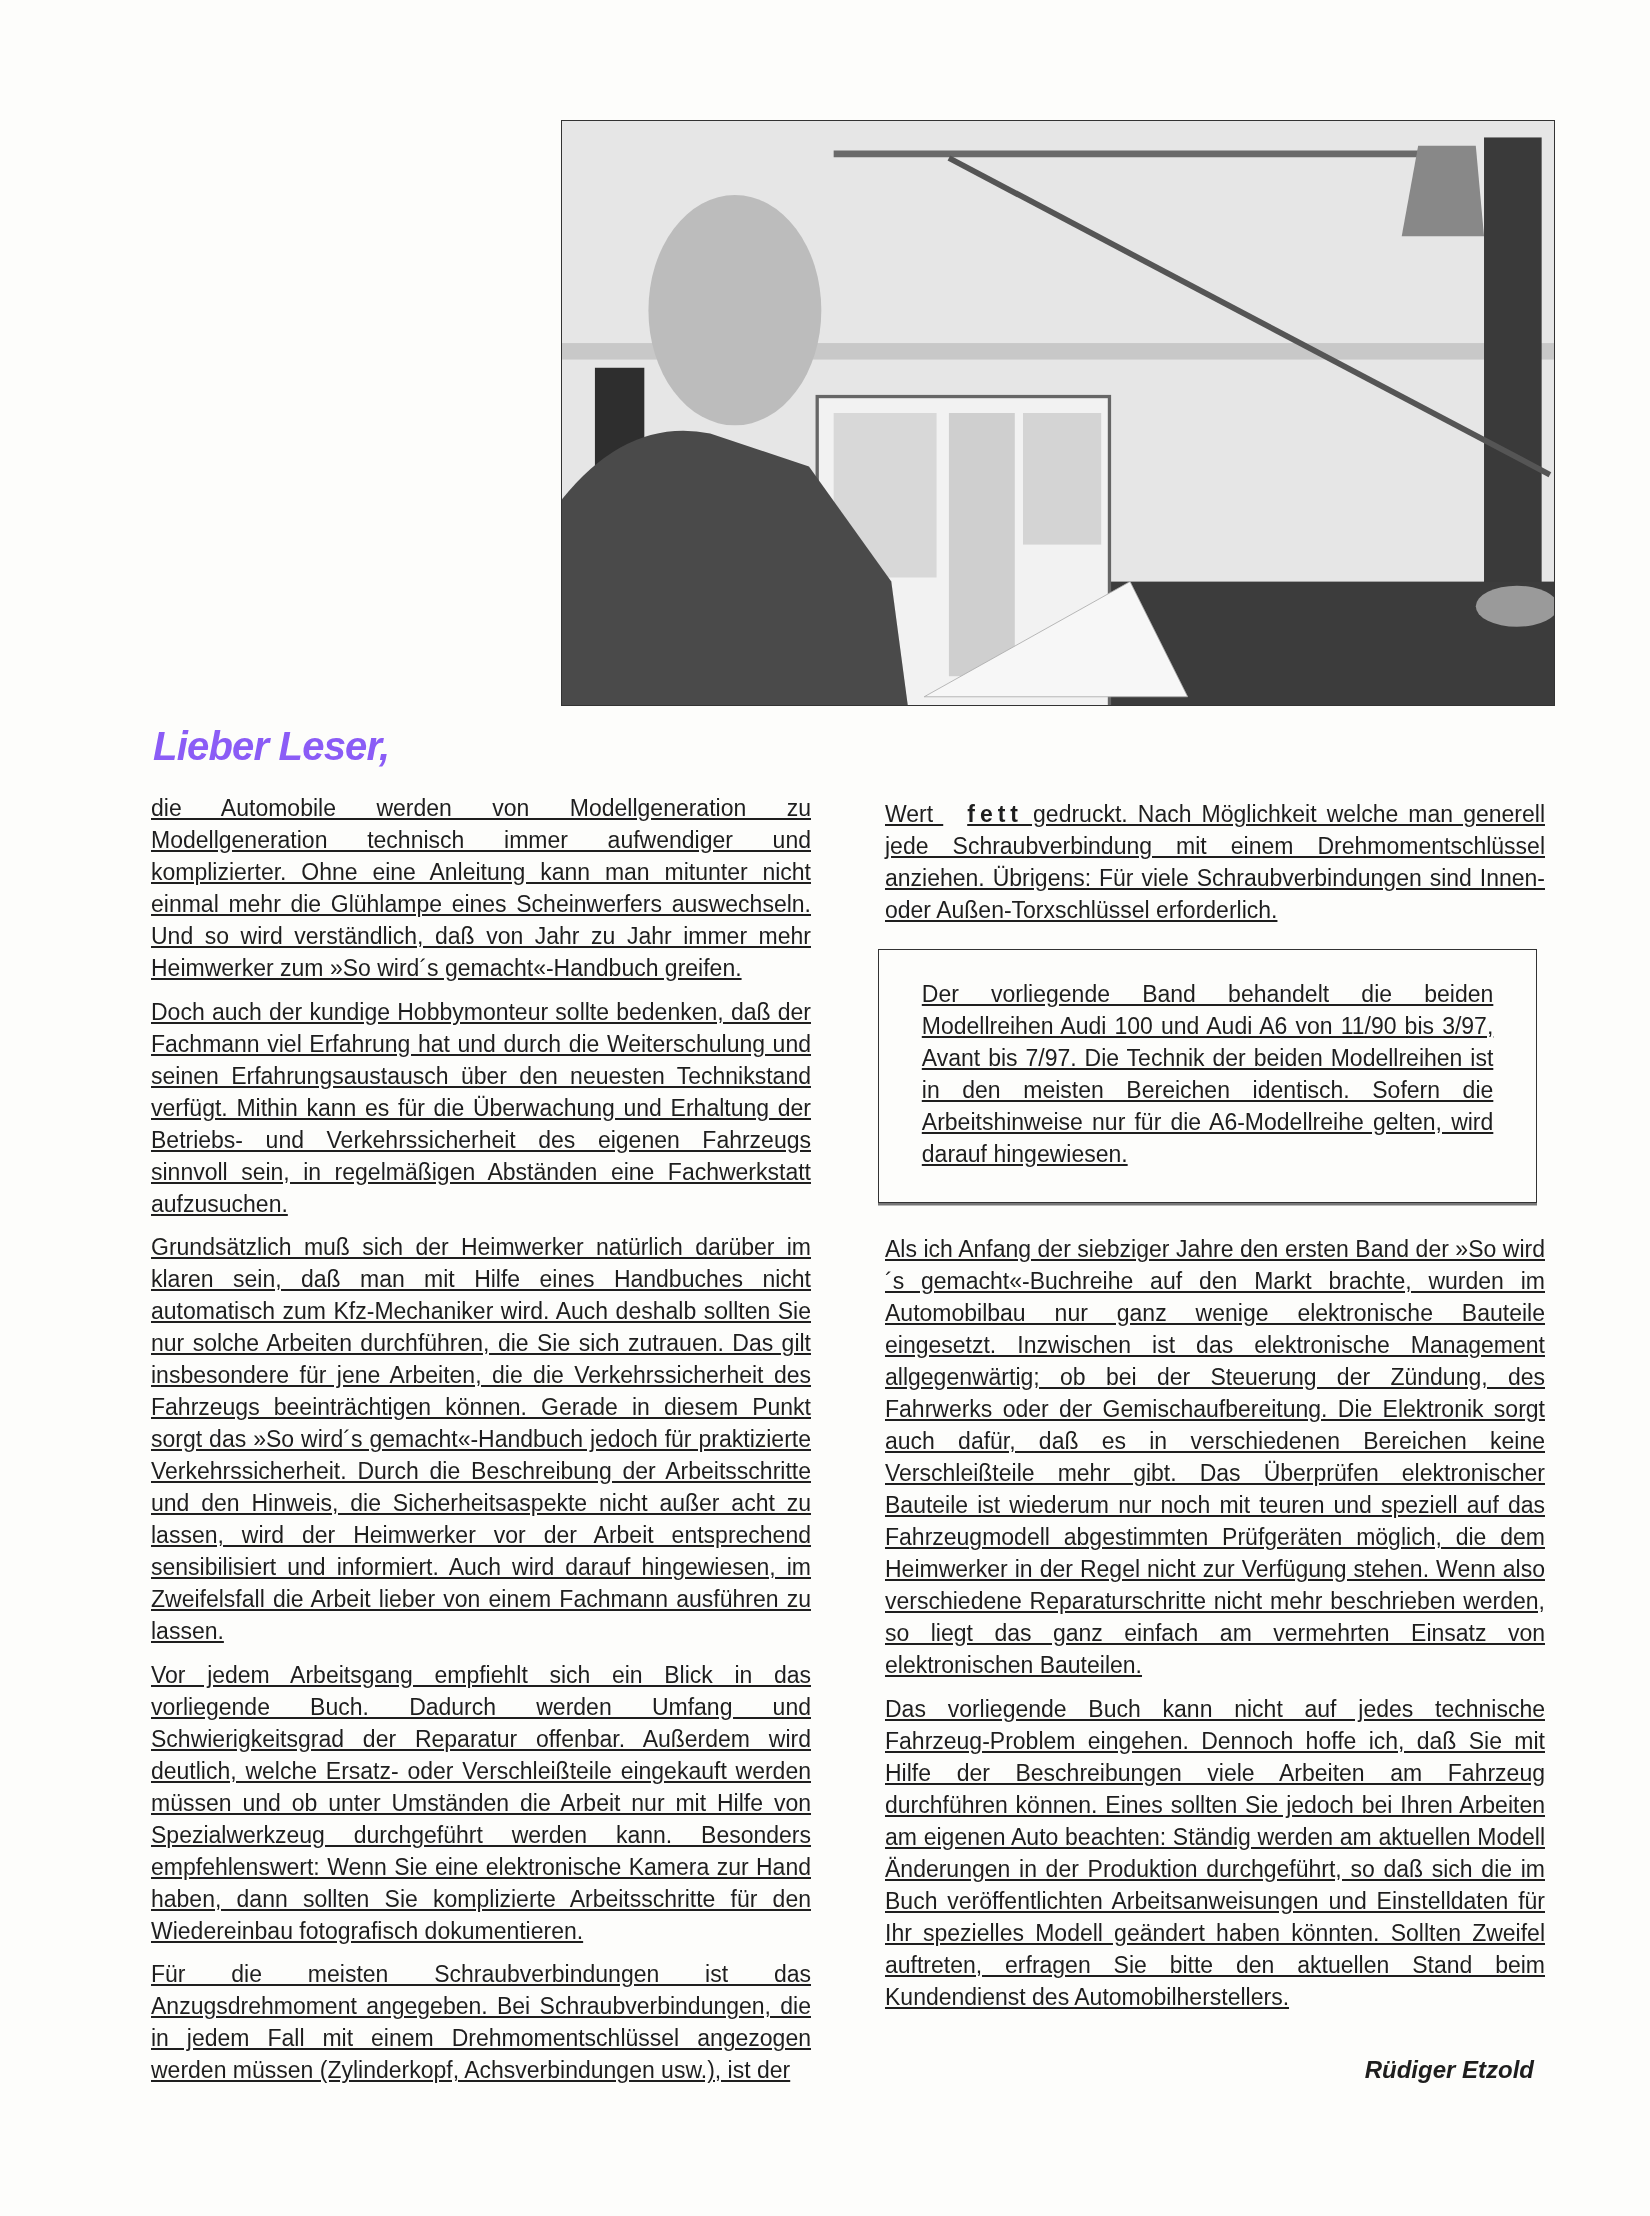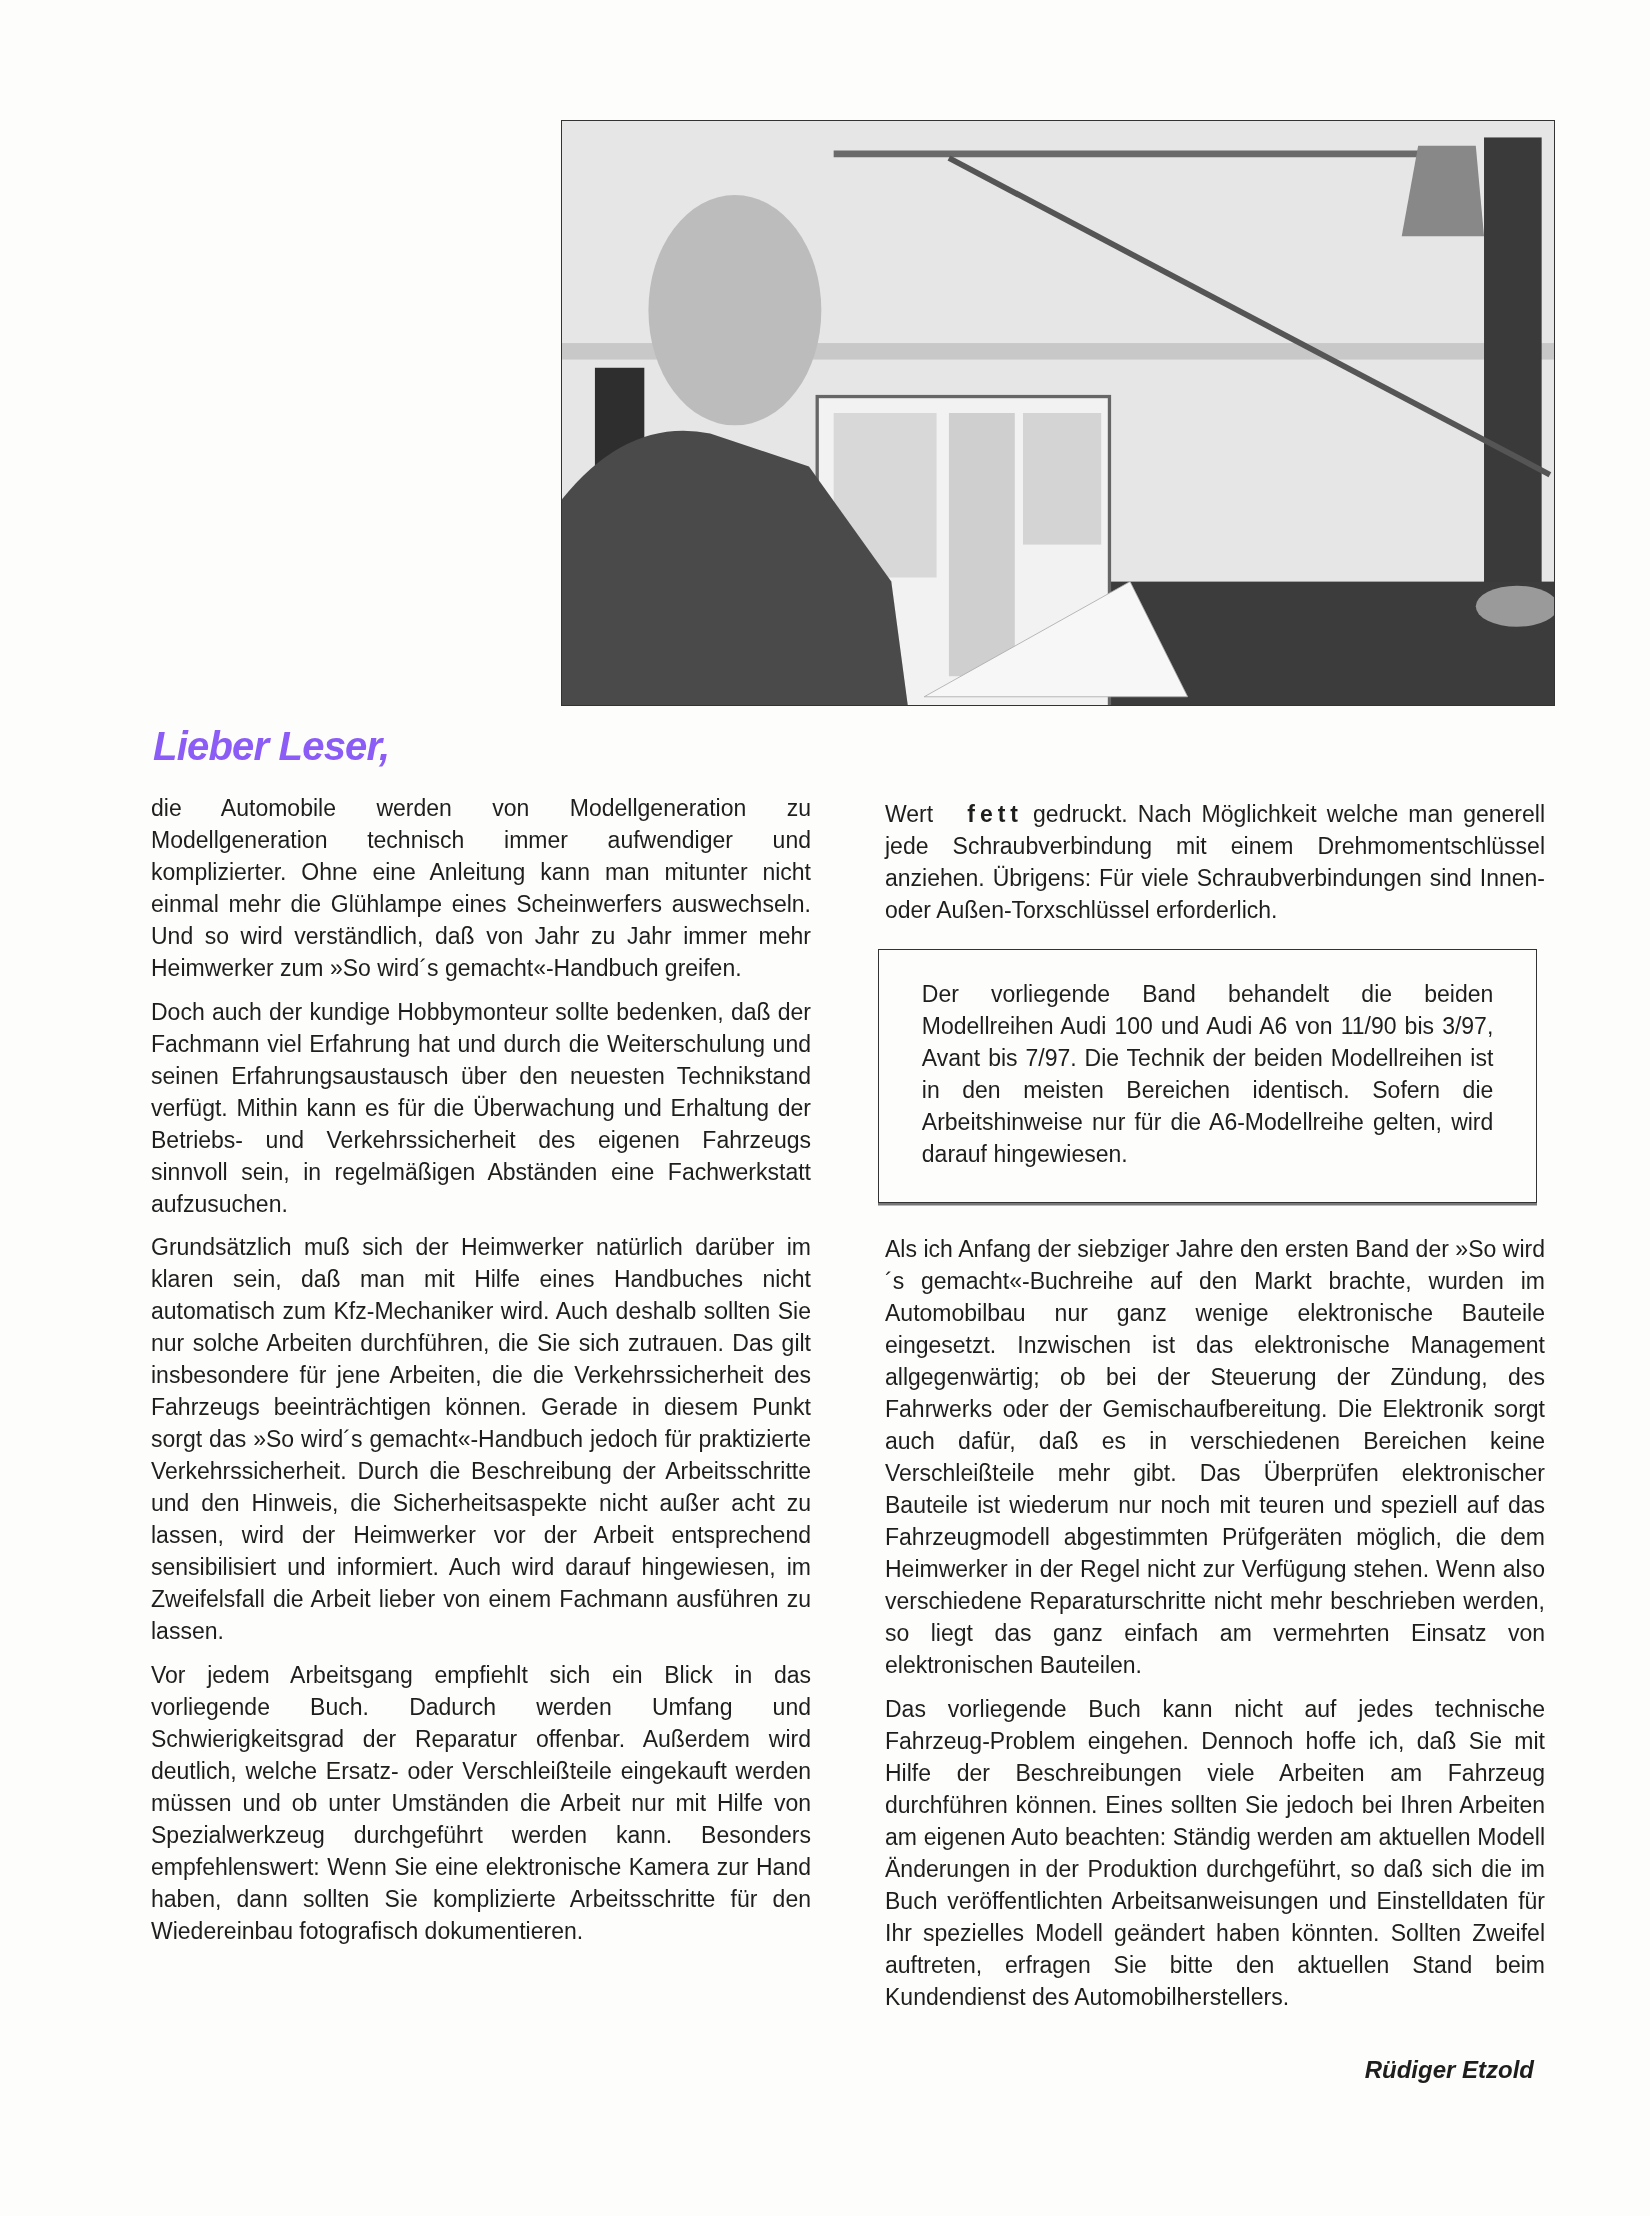--- a/index.html
+++ b/index.html
@@ -17,20 +17,21 @@
     }
     .photo svg { width: 100%; height: 100%; display: block; }
     .heading {
       position: absolute; left: 153px; top: 724px;
       font-size: 40px; font-weight: bold; font-style: italic; letter-spacing: -0.8px;
       color: #8b5cf6;
     }
     .col {
       position: absolute; font-size: 23px; line-height: 32px; text-align: justify;
       hyphens: manual;
+      text-decoration: underline;
     }
     .col p { margin: 0 0 11.6px 0; }
     .col-left { left: 151px; top: 792px; width: 660px; }
     .col-right { left: 885px; top: 798px; width: 660px; }
     .box {
       border: 1.7px solid #333; padding: 11.6px 26.4px 16.5px 26.4px; margin: 23px 8.3px 30px -6.6px;
       box-shadow: 0 2.5px 0 #777;
     }
     .box p { margin: 16px; }
     .bold-spaced { font-weight: bold; letter-spacing: 5px; margin-left: 24px; }
@@ -65,20 +66,21 @@
   </svg>
 </div>
 
 <div class="heading">Lieber Leser,</div>
 
 <div class="col col-left">
   <p>die Automobile werden von Modellgeneration zu Modellgeneration technisch immer aufwendiger und komplizierter. Ohne eine Anleitung kann man mitunter nicht einmal mehr die Glühlampe eines Scheinwerfers auswechseln. Und so wird verständlich, daß von Jahr zu Jahr immer mehr Heimwerker zum »So wird´s gemacht«-Handbuch greifen.</p>
   <p>Doch auch der kundige Hobbymonteur sollte bedenken, daß der Fachmann viel Erfahrung hat und durch die Weiterschulung und seinen Erfahrungsaustausch über den neuesten Technikstand verfügt. Mithin kann es für die Überwachung und Erhaltung der Betriebs- und Verkehrssicherheit des eigenen Fahrzeugs sinnvoll sein, in regelmäßigen Abständen eine Fachwerkstatt aufzusuchen.</p>
   <p>Grundsätzlich muß sich der Heimwerker natürlich darüber im klaren sein, daß man mit Hilfe eines Handbuches nicht automatisch zum Kfz-Mechaniker wird. Auch deshalb sollten Sie nur solche Arbeiten durchführen, die Sie sich zutrauen. Das gilt insbesondere für jene Arbeiten, die die Verkehrssicherheit des Fahrzeugs beeinträchtigen können. Gerade in diesem Punkt sorgt das »So wird´s gemacht«-Handbuch jedoch für praktizierte Verkehrssicherheit. Durch die Beschreibung der Arbeitsschritte und den Hinweis, die Sicherheitsaspekte nicht außer acht zu lassen, wird der Heimwerker vor der Arbeit entsprechend sensibilisiert und informiert. Auch wird darauf hingewiesen, im Zweifelsfall die Arbeit lieber von einem Fachmann ausführen zu lassen.</p>
   <p>Vor jedem Arbeitsgang empfiehlt sich ein Blick in das vorliegende Buch. Dadurch werden Umfang und Schwierigkeitsgrad der Reparatur offenbar. Außerdem wird deutlich, welche Ersatz- oder Verschleißteile eingekauft werden müssen und ob unter Umständen die Arbeit nur mit Hilfe von Spezialwerkzeug durchgeführt werden kann. Besonders empfehlenswert: Wenn Sie eine elektronische Kamera zur Hand haben, dann sollten Sie komplizierte Arbeitsschritte für den Wiedereinbau fotografisch dokumentieren.</p>
+  <p>Für die meisten Schraubverbindungen ist das Anzugsdrehmoment angegeben. Bei Schraubverbindungen, die in jedem Fall mit einem Drehmomentschlüssel angezogen werden müssen (Zylinderkopf, Achsverbindungen usw.), ist der</p>
 </div>
 
 <div class="col col-right">
   <p><span>Wert </span><span class="bold-spaced">fett</span><span> gedruckt. Nach Möglichkeit welche man generell jede Schraubverbindung mit einem Drehmomentschlüssel anziehen. Übrigens: Für viele Schraubverbindungen sind Innen- oder Außen-Torxschlüssel erforderlich.</span></p>
   <div class="box">
     <p>Der vorliegende Band behandelt die beiden Modellreihen Audi 100 und Audi A6 von 11/90 bis 3/97, Avant bis 7/97. Die Technik der beiden Modellreihen ist in den meisten Bereichen identisch. Sofern die Arbeitshinweise nur für die A6-Modellreihe gelten, wird darauf hingewiesen.</p>
   </div>
   <p>Als ich Anfang der siebziger Jahre den ersten Band der »So wird´s gemacht«-Buchreihe auf den Markt brachte, wurden im Automobilbau nur ganz wenige elektronische Bauteile eingesetzt. Inzwischen ist das elektronische Management allgegenwärtig; ob bei der Steuerung der Zündung, des Fahrwerks oder der Gemischaufbereitung. Die Elektronik sorgt auch dafür, daß es in verschiedenen Bereichen keine Verschleißteile mehr gibt. Das Überprüfen elektronischer Bauteile ist wiederum nur noch mit teuren und speziell auf das Fahrzeugmodell abgestimmten Prüfgeräten möglich, die dem Heimwerker in der Regel nicht zur Verfügung stehen. Wenn also verschiedene Reparaturschritte nicht mehr beschrieben werden, so liegt das ganz einfach am vermehrten Einsatz von elektronischen Bauteilen.</p>
   <p>Das vorliegende Buch kann nicht auf jedes technische Fahrzeug-Problem eingehen. Dennoch hoffe ich, daß Sie mit Hilfe der Beschreibungen viele Arbeiten am Fahrzeug durchführen können. Eines sollten Sie jedoch bei Ihren Arbeiten am eigenen Auto beachten: Ständig werden am aktuellen Modell Änderungen in der Produktion durchgeführt, so daß sich die im Buch veröffentlichten Arbeitsanweisungen und Einstelldaten für Ihr spezielles Modell geändert haben könnten. Sollten Zweifel auftreten, erfragen Sie bitte den aktuellen Stand beim Kundendienst des Automobilherstellers.</p>
 </div>

